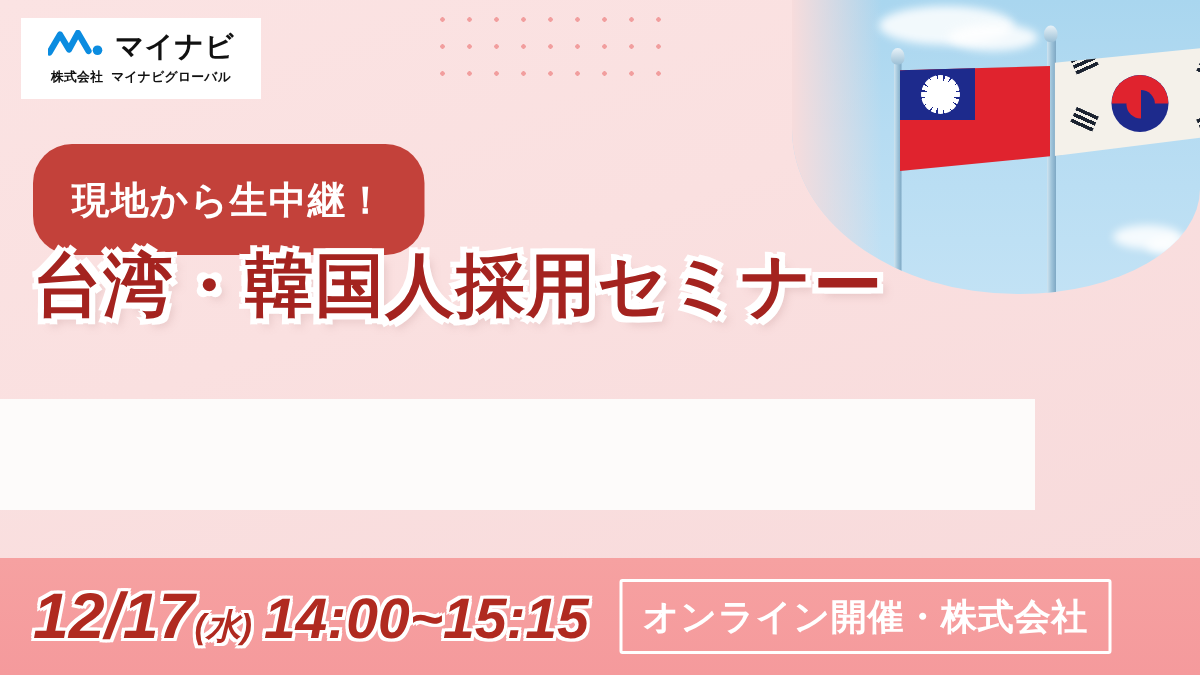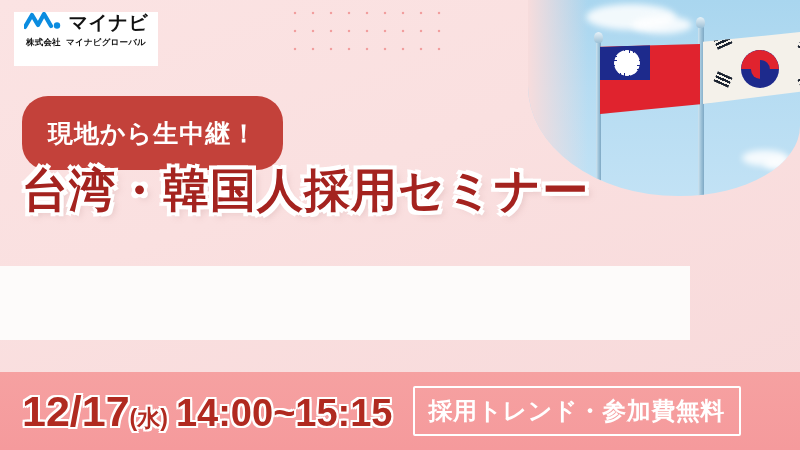--- a/index.html
+++ b/index.html
@@ -81,22 +81,22 @@
     background:linear-gradient(90deg,#e0232e 50%,#1d2a8c 50%);}
   .tri{position:absolute;width:16px;height:11px;
     background:repeating-linear-gradient(180deg,#1b2330 0,#1b2330 2.4px,transparent 2.4px,transparent 4.3px);}
   .t1{left:12px;top:6px;transform:rotate(-24deg);}
   .t2{left:12px;top:44px;transform:rotate(24deg);}
   .t3{left:96px;top:10px;transform:rotate(24deg);}
   .t4{left:96px;top:46px;transform:rotate(-24deg);}
 
   
   .logo-box{
-    position:absolute;left:14px;top:12px;width:144px;height:54px;background:#fff;
-    display:flex;flex-direction:column;align-items:center;justify-content:flex-start;
+    position:absolute;left:14px;top:12px;width:160px;height:54px;background:#fff;
+    display:flex;flex-direction:column;align-items:center;justify-content:center;
   }
   .logo-row{display:flex;align-items:center;gap:5px;line-height:1;}
   .logo-mark{display:block;}
   .logo-word{font-size:19px;font-weight:bold;color:#111;letter-spacing:.5px;}
   .logo-sub{font-size:8.5px;font-weight:bold;color:#111;letter-spacing:.2px;margin-top:4px;font-family:Liberation Mono, monospace;}
 
   
   .pill{
     position:absolute;left:22px;top:96px;height:48px;padding:13px 26px;
     background:#c3413a;border-radius:26px;
@@ -132,20 +132,21 @@
   .bottom{
     position:absolute;left:0;top:372px;width:800px;height:78px;
     background:linear-gradient(180deg,#f6a1a1 0%,#f59a9c 100%);
     display:flex;align-items:center;
   }
   .date{
     margin-left:22px;white-space:nowrap;
     font-size:43px;font-weight:bold;color:#b02a20;line-height:1;letter-spacing:0px;
     text-shadow:2px 0 0 #fff,-2px 0 0 #fff,0 2px 0 #fff,0 -2px 0 #fff,
                 2px 2px 0 #fff,-2px 2px 0 #fff,2px -2px 0 #fff,-2px -2px 0 #fff;
+    font-style:italic;
   }
   .dow{font-size:23px;}
   .time{font-size:38px;margin-left:8px;}
   .note{
     margin-left:20px;border:2px solid #fff;border-radius:2px;
     padding:7px 14px;color:#fff;font-size:24px;font-weight:bold;
     white-space:nowrap;letter-spacing:.5px;
   }
 </style>
 </head>
@@ -201,16 +202,16 @@
   </div>
 
   <div class="headline">台湾・韓国人採用セミナー</div>
 
   <div class="band"></div>
 
   <div class="bottom">
     <div class="date">
       <span>12/17</span><span class="dow">(水)</span><span class="time">14:00~15:15</span>
     </div>
-    <div class="note">採用トレンド・参加費無料</div>
+    <div class="note">オンライン開催・株式会社</div>
   </div>
 
 </div>
 
 </body></html>

